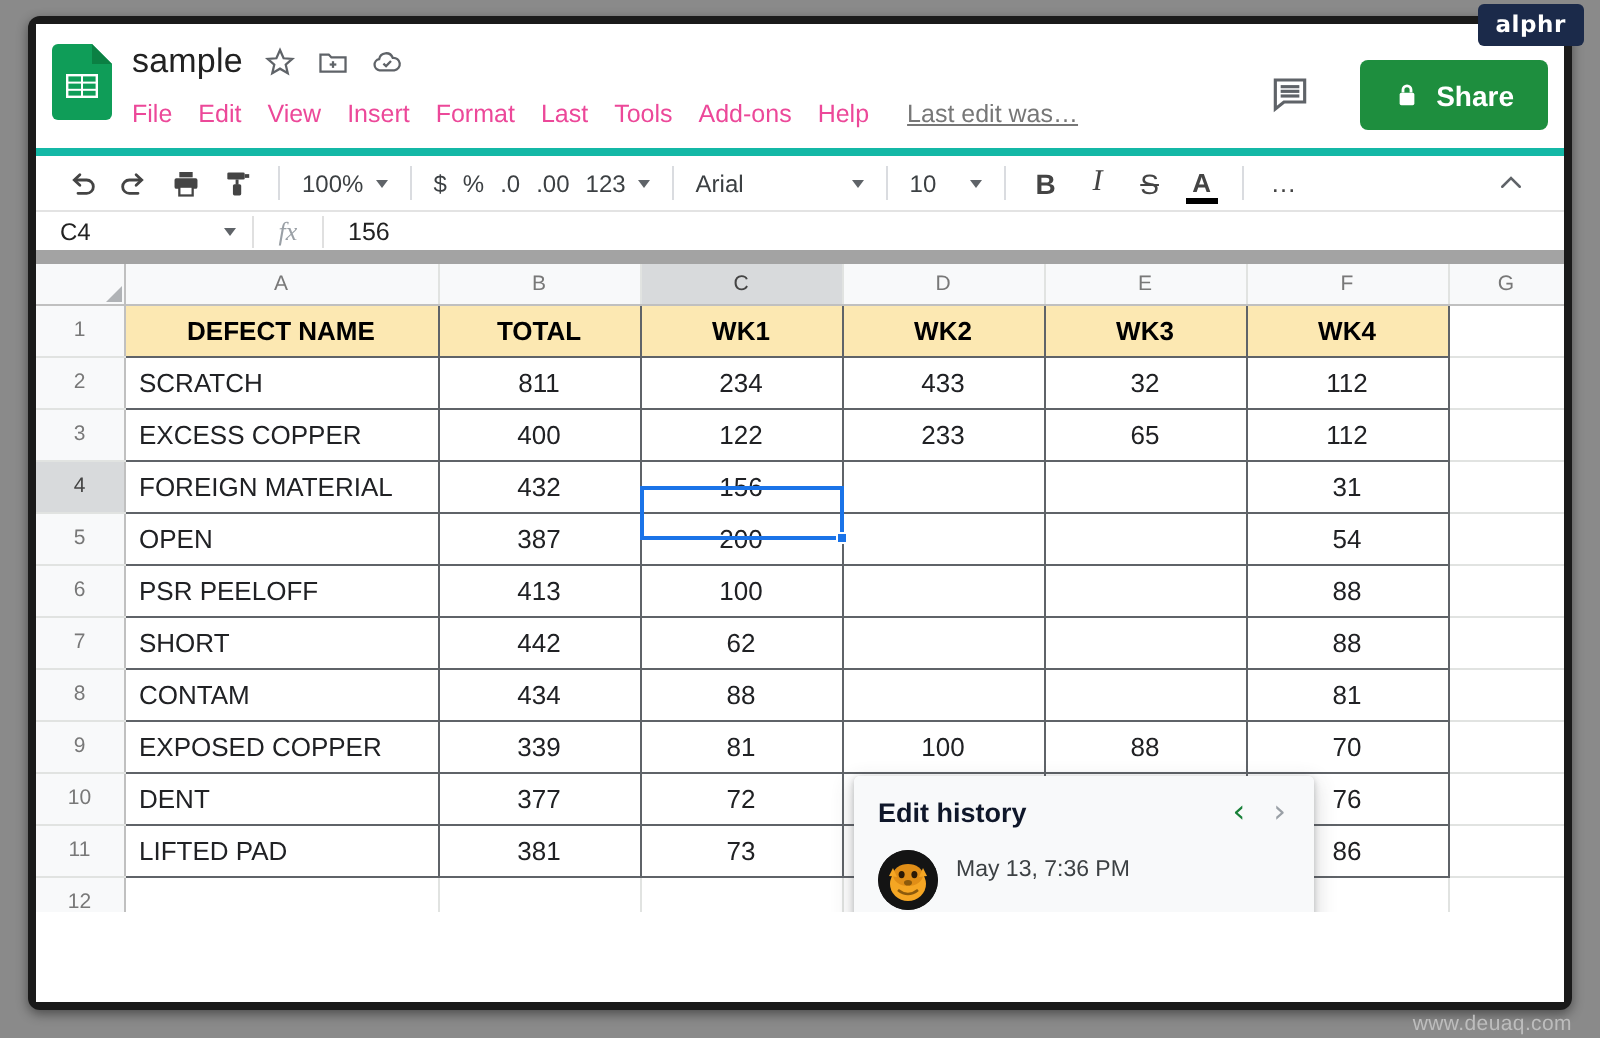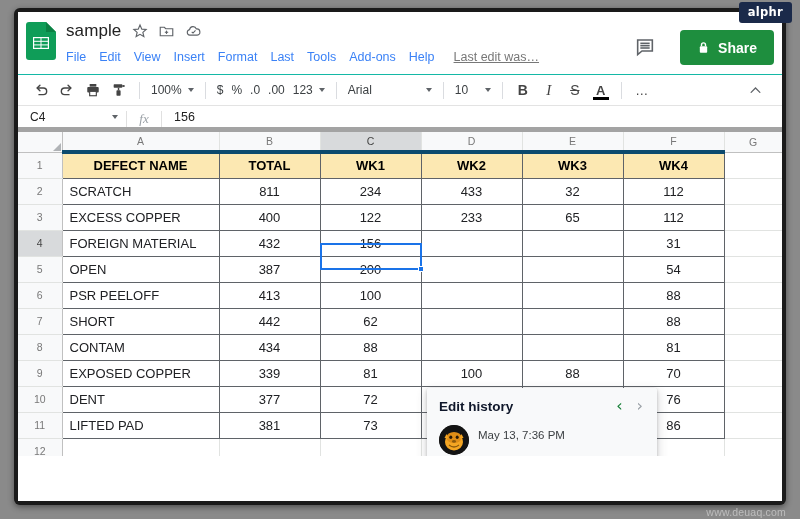--- a/index.html
+++ b/index.html
@@ -35,21 +35,21 @@
   }
   .sheets-logo svg { display: block; }
   .title-block { flex: 1 1 auto; min-width: 0; }
   .title-row { display: flex; align-items: center; gap: 10px; height: 26px; }
   .doc-title {
     font-size: 17px; color: #222; letter-spacing: .1px; white-space: nowrap;
   }
   .title-icon { width: 17px; height: 17px; color: #5f6368; display: inline-flex; align-items: center; justify-content: center; }
   .title-icon svg { display:block; }
   .menu-row { display: flex; align-items: center; gap: 13px; height: 24px; margin-top: 1px; }
-  .menu-item { font-size: 12.5px; color: #3b82f6; white-space: nowrap; cursor: default; }
+  .menu-item { font-size: 12.5px; color: #ec4899; white-space: nowrap; cursor: default; }
   .last-edit {
     font-size: 12.5px; color: #777; text-decoration: underline; white-space: nowrap;
     margin-left: 6px;
   }
   .header-right { display: flex; align-items: center; gap: 24px; padding-top: 12px; flex: 0 0 auto; }
   .comment-icon { width: 22px; height: 22px; color: #5f6368; }
   .comment-icon svg { display: block; }
   .share-btn {
     display: inline-flex; align-items: center; gap: 8px;
     background: #1e8e3e; color: #fff;
@@ -58,21 +58,21 @@
     font-size: 14px; font-weight: 700;
     font-family: "Liberation Sans", sans-serif;
     cursor: pointer;
   }
   .share-btn .lock { width: 13px; height: 15px; display:block; }
 
   
   .toolbar {
     display: flex; align-items: center; gap: 0;
     height: 32px; padding: 0 14px 0 10px;
-    border-top: 1px solid #14b8a6;
+    border-top: 4px solid #14b8a6;
     border-bottom: 1px solid #e3e3e3;
     background: #fff;
   }
   .tb-btn {
     width: 26px; height: 26px; display: inline-flex; align-items: center; justify-content: center;
     color: #444; font-size: 13px; cursor: pointer; flex: 0 0 auto;
   }
   .tb-btn svg { display:block; }
   .tb-sep { width: 1px; height: 17px; background: #dadce0; margin: 0 7px; flex: 0 0 auto; }
   .tb-text {
@@ -90,22 +90,22 @@
   .tb-italic { font-style: italic; font-family: "Liberation Serif", serif; font-size: 15px; }
   .tb-strike { text-decoration: line-through; font-size: 14px; }
   .tb-textcolor { position: relative; font-size: 13px; font-weight: 600; }
   .tb-textcolor::after {
     content:""; position:absolute; left: 5px; right: 5px; bottom: 3px; height: 3px; background:#000;
   }
   .tb-spacer { flex: 1 1 auto; }
 
   
   .formula-bar {
-    display: flex; align-items: flex-end; height: 26px;
-    border-bottom: 5px solid #a3a3a3; background: #fff;
+    display: flex; align-items: center; height: 26px;
+    border-bottom: 7px solid #a3a3a3; background: #fff;
   }
   .namebox {
     width: 108px; height: 100%; display:flex; align-items:center; justify-content: space-between;
     padding: 0 8px 0 12px; font-size: 12px; color: #222; cursor: text;
   }
   .fx-sep { width: 1px; height: 16px; background: #e0e0e0; }
   .fx-label {
     width: 34px; text-align: center; font-size: 13px; color: #9aa0a6;
     font-family: "Liberation Serif", serif; font-style: italic;
   }
@@ -144,21 +144,21 @@
     height: 26px; background: #f8f9fa; border-right: 1px solid #c0c0c0; border-bottom: 1px solid #e1e3e1;
     font-size: 10.5px; font-weight: 400; color: #787878; text-align: center; vertical-align: middle;
   }
   .rowhead.sel { background: #d8dadc; color: #444; }
   td.cell {
     height: 26px; font-size: 13px; color: #202124; padding: 0 7px; vertical-align: middle;
     border-right: 1px solid #e1e3e1; border-bottom: 1px solid #e1e3e1; background: #fff;
   }
   td.cell.bordered { border-right: 1px solid #5f6368; border-bottom: 1px solid #5f6368; }
   td.cell.lb { border-left: 1px solid #5f6368; }
-  td.cell.tb { border-top: 4px solid #0c4a6e; }
+  td.cell.tb { border-top: 1px solid #0c4a6e; }
   td.cell.hdr {
     background: #fce8b2; font-weight: 700; text-align: center; font-size: 13px; color: #000;
   }
   td.cell.num { text-align: center; }
   td.cell.txt { text-align: left; }
   td.cell.empty { background: #fff; }
 
   
   .sel-box {
     position: absolute; left: 302px; top: 111px; width: 102px; height: 27px;

